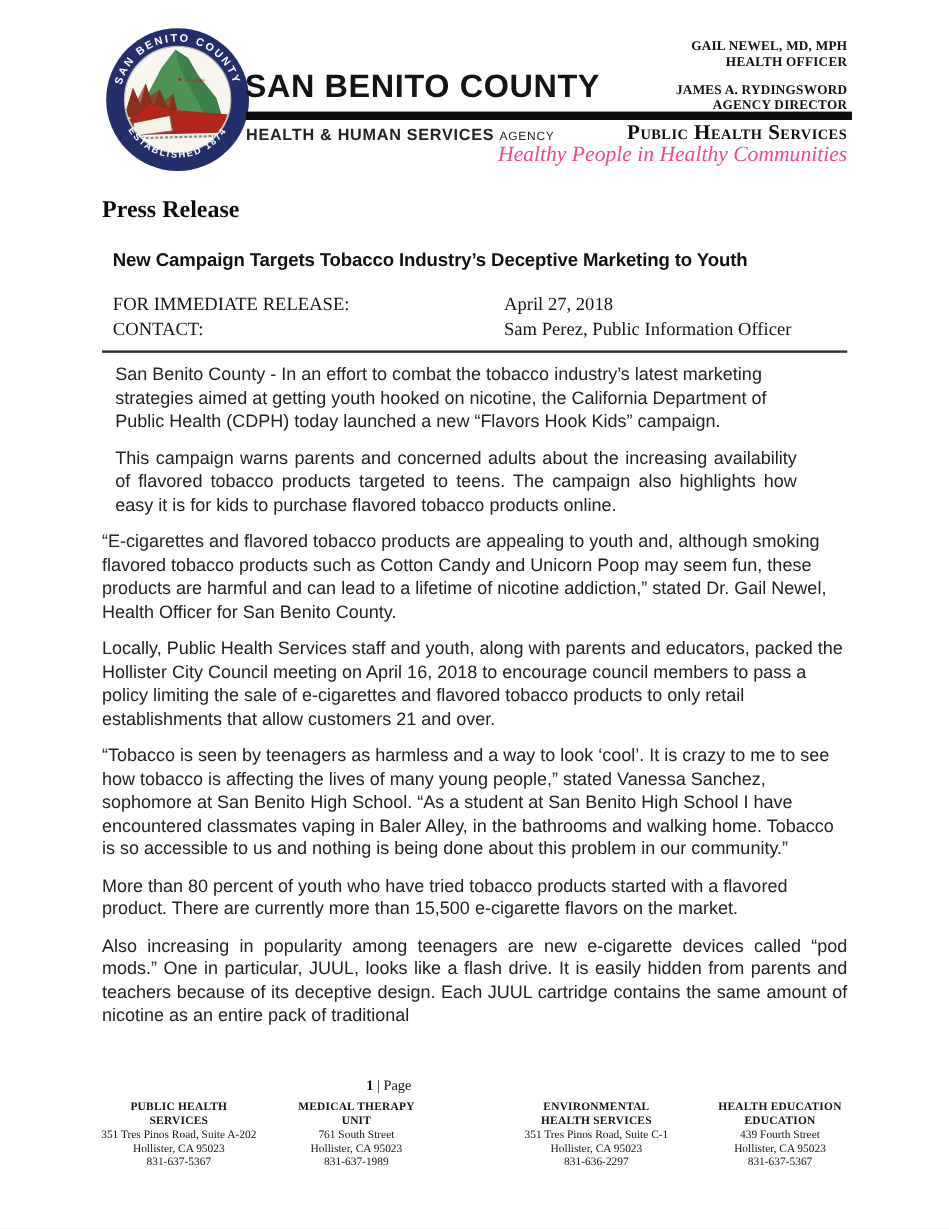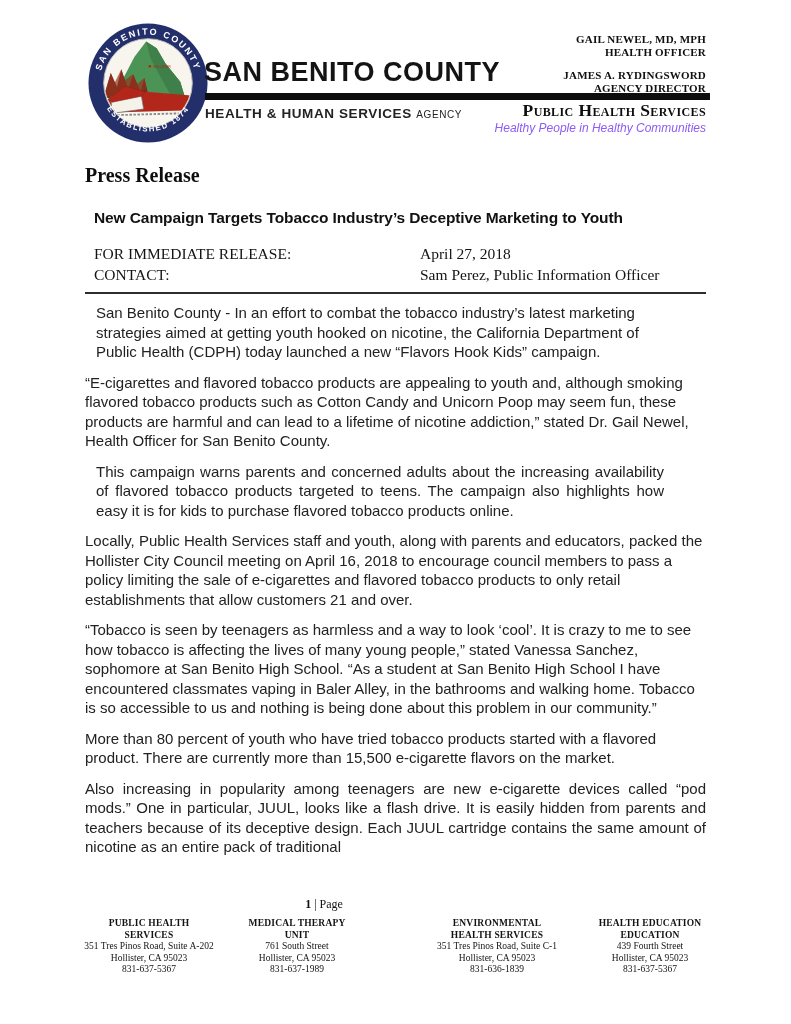--- a/index.html
+++ b/index.html
@@ -26,22 +26,22 @@
   .officials{position:absolute;top:33px;right:85px;text-align:right;
     font-family:"Liberation Serif",serif;color:#101010;}
   .official{margin-bottom:10px;}
   .off-name,.off-title{display:block;font-size:11px;font-weight:700;line-height:13px;letter-spacing:.2px;}
   .phs-block{position:absolute;top:101px;right:85px;text-align:right;}
   .phs-name{
     font-family:"Liberation Serif",serif;font-variant:small-caps;
     font-weight:700;font-size:17.5px;letter-spacing:.4px;color:#0d0d0d;line-height:19px;
   }
   .phs-tagline{
-    font-family:Liberation Sans, sans-serif;
-    font-style:italic;font-size:12px;color:#8b5cf6;line-height:15px;margin-top:1px;
+    font-family:Liberation Serif, serif;
+    font-style:italic;font-size:18px;color:#ec4899;line-height:15px;margin-top:1px;
   }
   
   .doc{position:absolute;left:85px;top:164px;width:621px;}
   .pr-title{
     margin:0;text-align:left;
     font-family:"Liberation Serif",serif;
     font-size:20px;font-weight:700;color:#0d0d0d;
   }
   .headline{
     margin:22px 0 0 9px;
@@ -147,22 +147,22 @@
       </div>
       <div class="release-row">
         <span class="rel-label">CONTACT:</span>
         <span class="rel-value">Sam Perez, Public Information Officer</span>
       </div>
     </div>
 
     <div class="rule"></div>
 
     <p class="para indent">San Benito County - In an effort to combat the tobacco industry’s latest marketing strategies aimed at getting youth hooked on nicotine, the California Department of Public Health (CDPH) today launched a new “Flavors Hook Kids” campaign.</p>
+    <p class="para indent justify">This campaign warns parents and concerned adults about the increasing availability of flavored tobacco products targeted to teens. The campaign also highlights how easy it is for kids to purchase flavored tobacco products online.</p>
     <p class="para">“E-cigarettes and flavored tobacco products are appealing to youth and, although smoking flavored tobacco products such as Cotton Candy and Unicorn Poop may seem fun, these products are harmful and can lead to a lifetime of nicotine addiction,” stated Dr. Gail Newel, Health Officer for San Benito County.</p>
-    <p class="para indent justify">This campaign warns parents and concerned adults about the increasing availability of flavored tobacco products targeted to teens. The campaign also highlights how easy it is for kids to purchase flavored tobacco products online.</p>
     <p class="para">Locally, Public Health Services staff and youth, along with parents and educators, packed the Hollister City Council meeting on April 16, 2018 to encourage council members to pass a policy limiting the sale of e-cigarettes and flavored tobacco products to only retail establishments that allow customers 21 and over.</p>
     <p class="para">“Tobacco is seen by teenagers as harmless and a way to look ‘cool’. It is crazy to me to see how tobacco is affecting the lives of many young people,” stated Vanessa Sanchez, sophomore at San Benito High School. “As a student at San Benito High School I have encountered classmates vaping in Baler Alley, in the bathrooms and walking home. Tobacco is so accessible to us and nothing is being done about this problem in our community.”</p>
     <p class="para">More than 80 percent of youth who have tried tobacco products started with a flavored product. There are currently more than 15,500 e-cigarette flavors on the market.</p>
     <p class="para justify">Also increasing in popularity among teenagers are new e-cigarette devices called “pod mods.” One in particular, JUUL, looks like a flash drive. It is easily hidden from parents and teachers because of its deceptive design. Each JUUL cartridge contains the same amount of nicotine as an entire pack of traditional</p>
   </main>
 
   <footer class="footer">
     <div class="page-num">
       <span class="pn-bold">1</span><span> | Page</span>
     </div>
@@ -179,21 +179,21 @@
         <span class="office-name">UNIT</span>
         <span class="office-line">761 South Street</span>
         <span class="office-line">Hollister, CA  95023</span>
         <span class="office-line">831-637-1989</span>
       </div>
       <div class="office office-3">
         <span class="office-name">ENVIRONMENTAL</span>
         <span class="office-name">HEALTH SERVICES</span>
         <span class="office-line">351 Tres Pinos Road, Suite C-1</span>
         <span class="office-line">Hollister, CA  95023</span>
-        <span class="office-line">831-636-1839</span>
+        <span class="office-line">831-636-2297</span>
       </div>
       <div class="office office-4">
         <span class="office-name">HEALTH EDUCATION</span>
         <span class="office-name">EDUCATION</span>
         <span class="office-line">439 Fourth Street</span>
         <span class="office-line">Hollister, CA  95023</span>
         <span class="office-line">831-637-5367</span>
       </div>
     </div>
   </footer>

